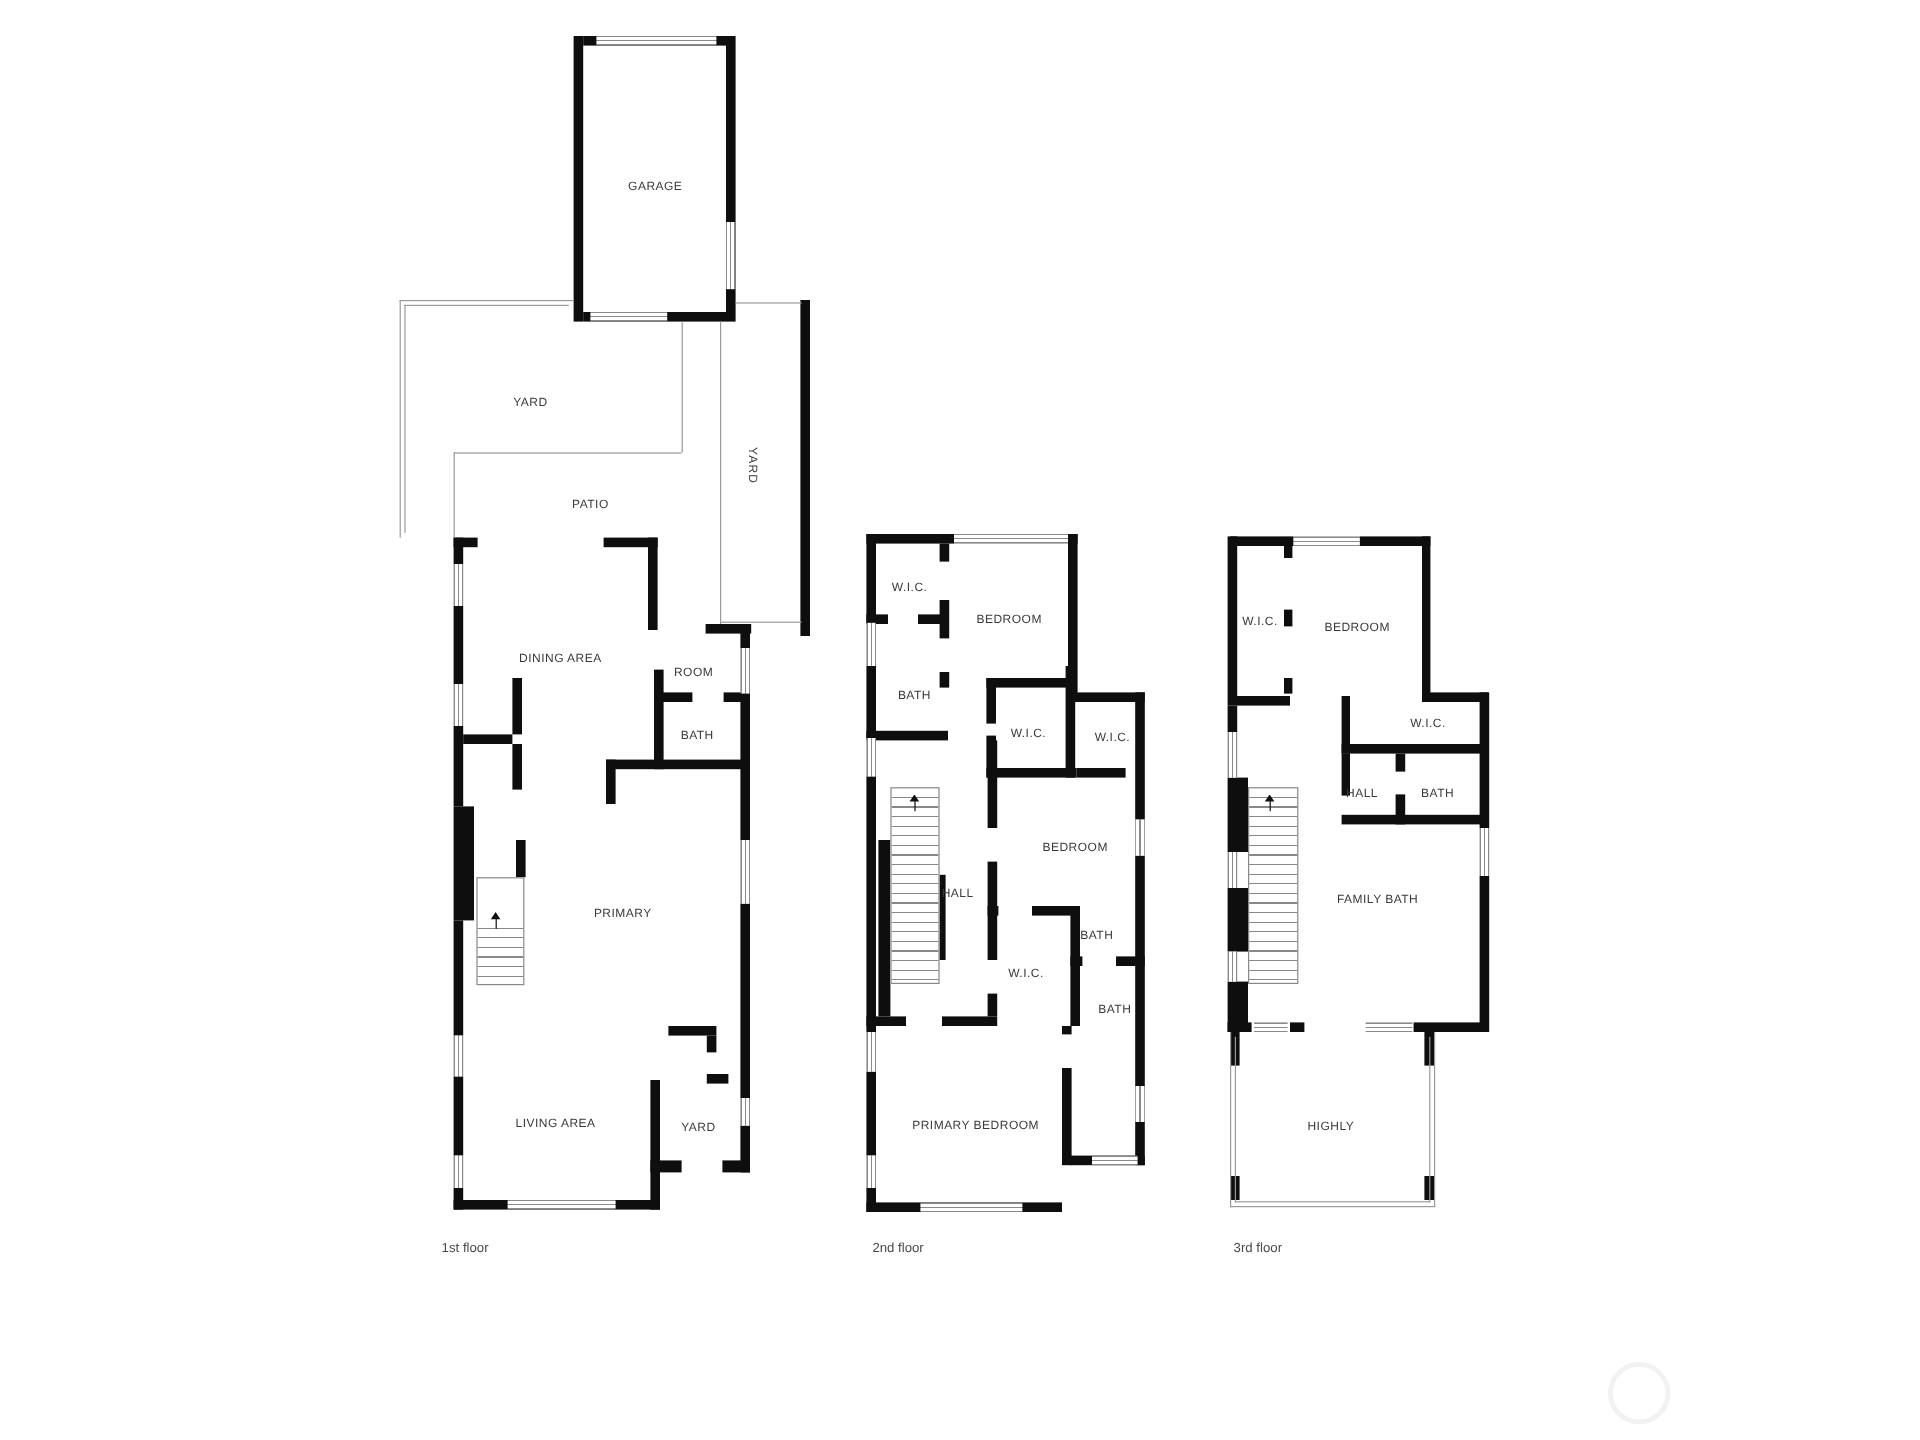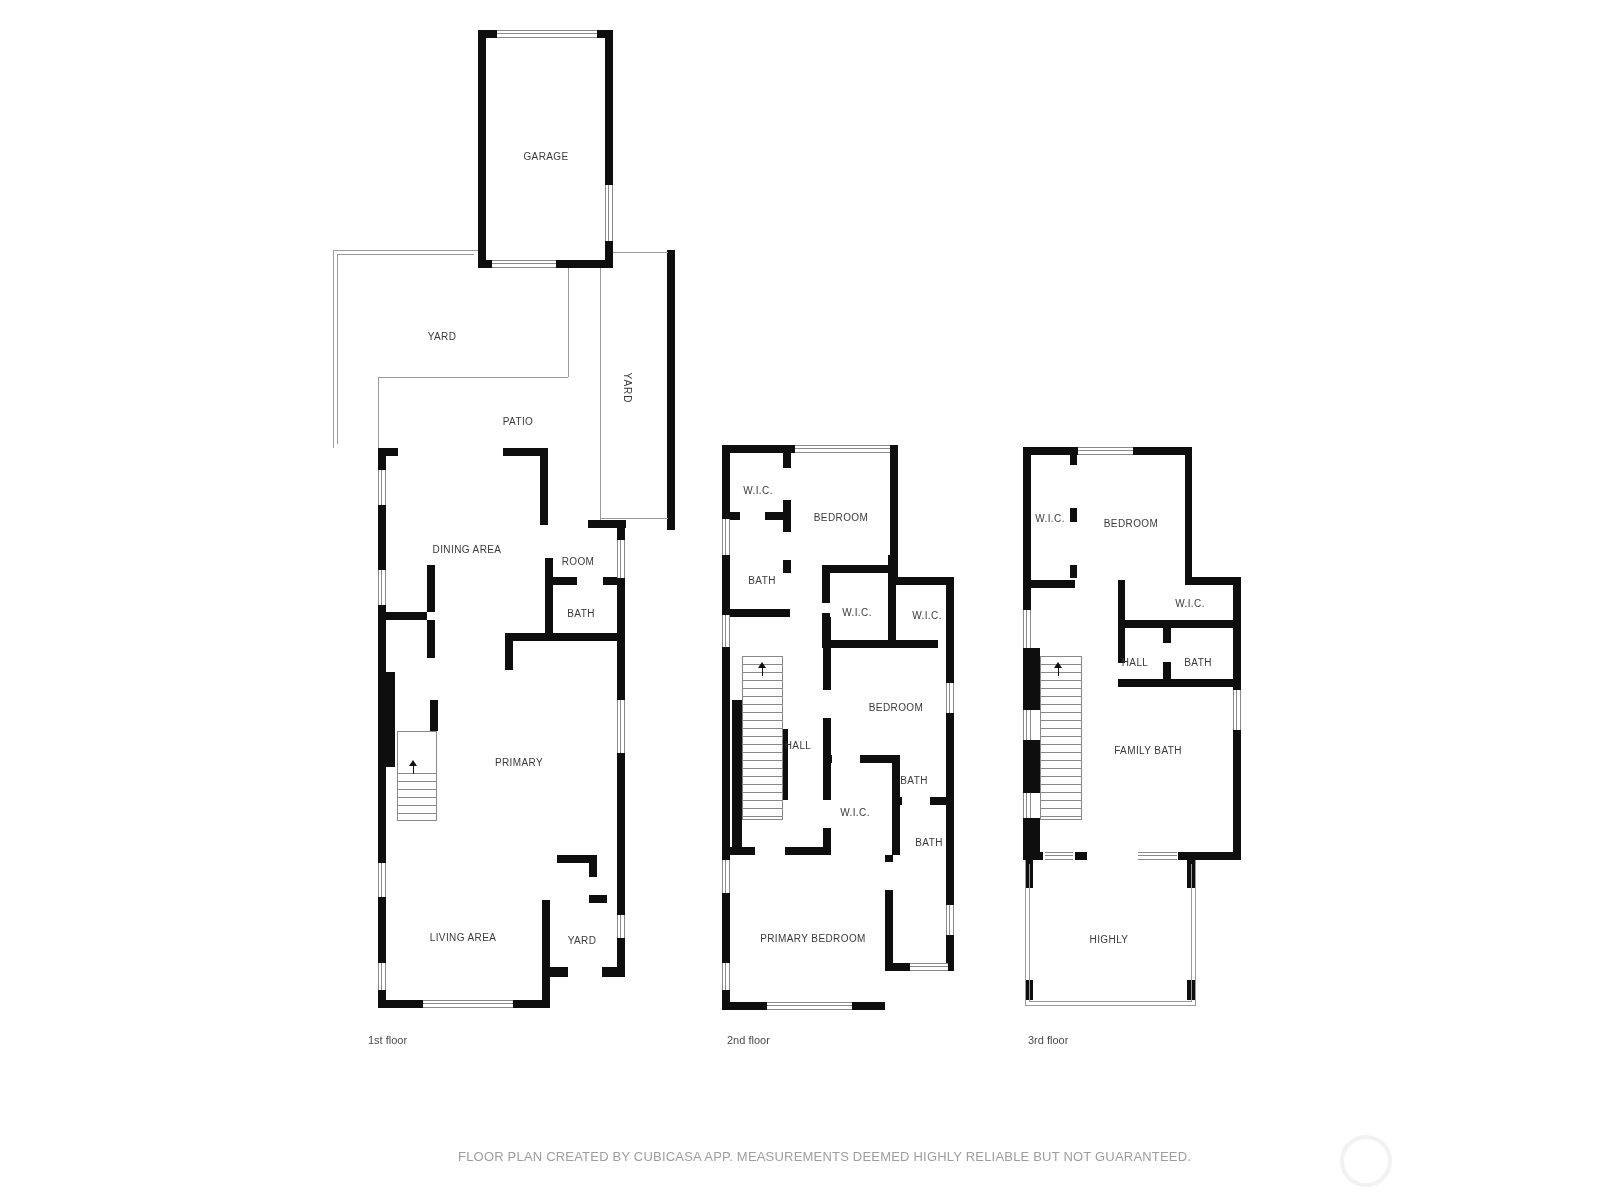--- a/index.html
+++ b/index.html
@@ -190,21 +190,21 @@
       <div class="arrowstem" style="left: 762px; top: 667px; width: 1px; height: 9px;"></div>
       <div class="stairs" style="left: 1040px; top: 656px; width: 42px; height: 164px;">
         <div class="treads" style="top: 0px; bottom: 0px;"></div>
       </div>
       <div class="arrowhead" style="left: 1054px; top: 662px; width: 0px; height: 0px;"></div>
       <div class="arrowstem" style="left: 1058px; top: 667px; width: 1px; height: 9px;"></div>
     </div>
 
   <div class="rl" style="left:546px;top:156px">GARAGE</div>
   <div class="rl" style="left:442px;top:336px">YARD</div>
-  <div class="rl" style="left:518px;top:421px">PATIO</div>
+  <div class="rl" style="left:492px;top:421px">PATIO</div>
   <div class="rl vert" style="left:627px;top:388px">YARD</div>
   <div class="rl" style="left:467px;top:549px">DINING AREA</div>
   <div class="rl" style="left:578px;top:561px">ROOM</div>
   <div class="rl" style="left:581px;top:613px">BATH</div>
   <div class="rl" style="left:519px;top:762px">PRIMARY</div>
   <div class="rl" style="left:463px;top:937px">LIVING AREA</div>
   <div class="rl" style="left:582px;top:940px">YARD</div>
 
   <div class="rl" style="left:758px;top:490px">W.I.C.</div>
   <div class="rl" style="left:841px;top:517px">BEDROOM</div>
@@ -223,16 +223,15 @@
   <div class="rl" style="left:1190px;top:603px">W.I.C.</div>
   <div class="rl" style="left:1135px;top:662px">HALL</div>
   <div class="rl" style="left:1198px;top:662px">BATH</div>
   <div class="rl" style="left:1148px;top:750px">FAMILY BATH</div>
   <div class="rl" style="left:1109px;top:939px">HIGHLY</div>
 
   <div class="cap" style="left:368px;top:1034px">1st floor</div>
   <div class="cap" style="left:727px;top:1034px">2nd floor</div>
   <div class="cap" style="left:1028px;top:1034px">3rd floor</div>
 
-  <div class="footer-text" style="left:458px;top:1149px">FLOOR PLAN CREATED BY CUBICASA APP. MEASUREMENTS DEEMED HIGHLY RELIABLE BUT NOT GUARANTEED.</div>
 
   <div class="wm" style="left:1340px;top:1135px"></div>
 </div>
 
 </body></html>

